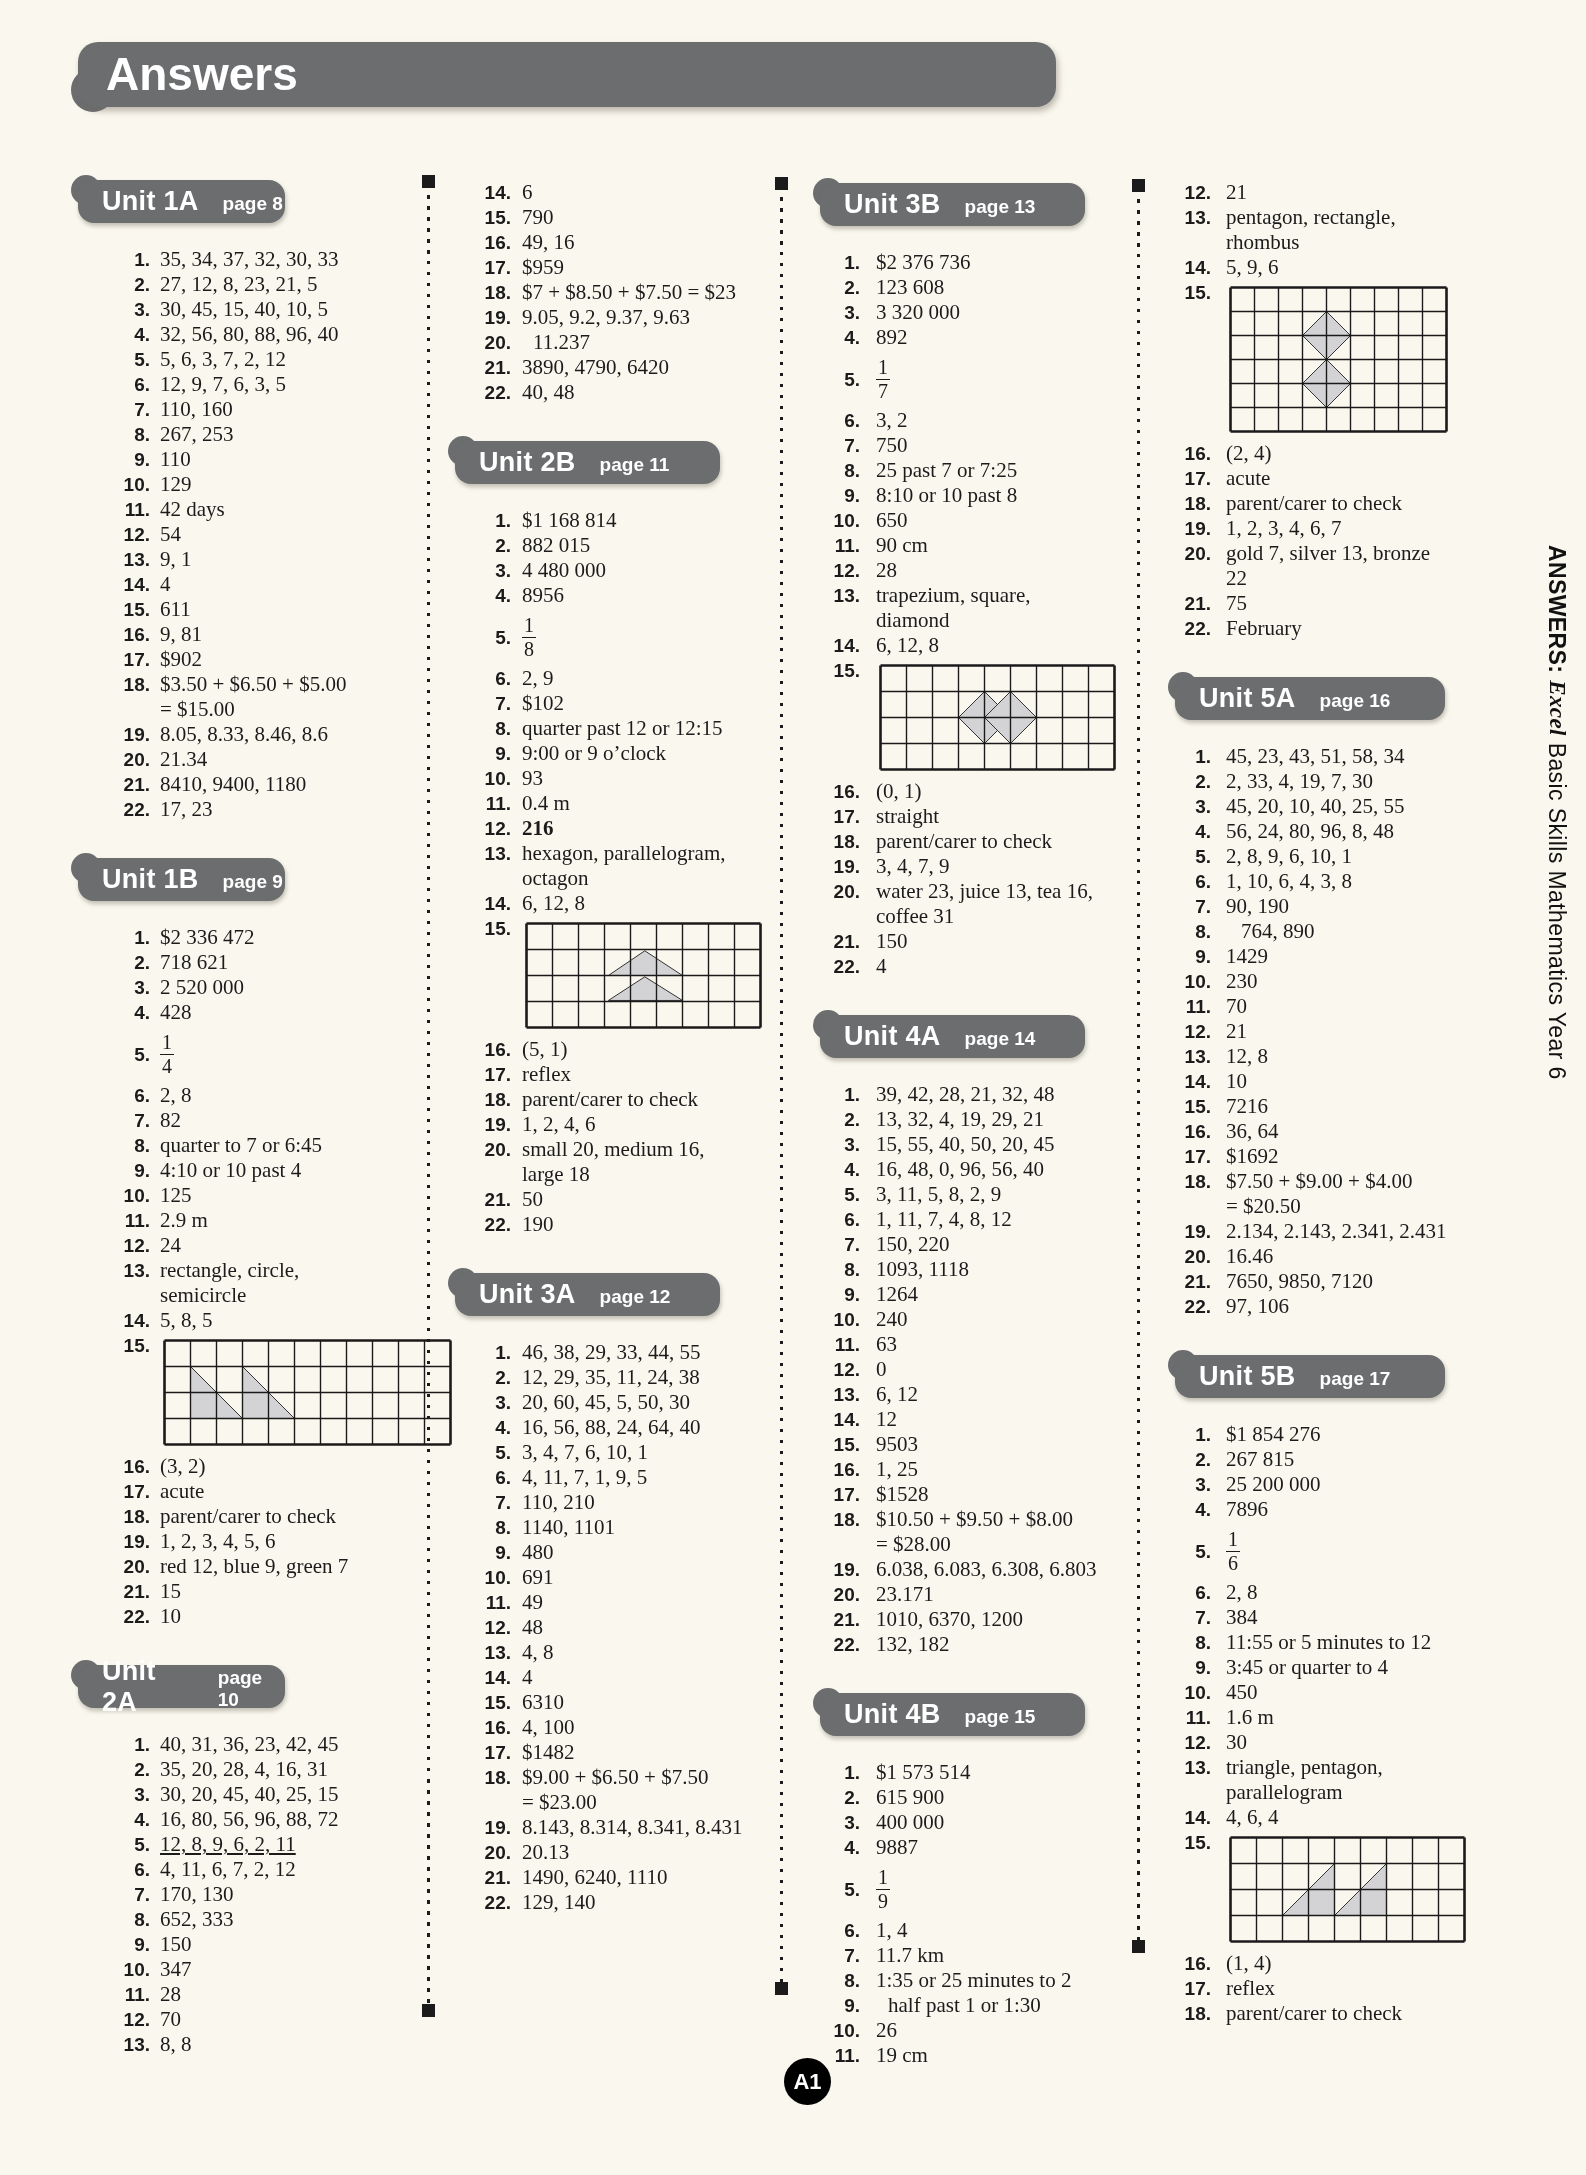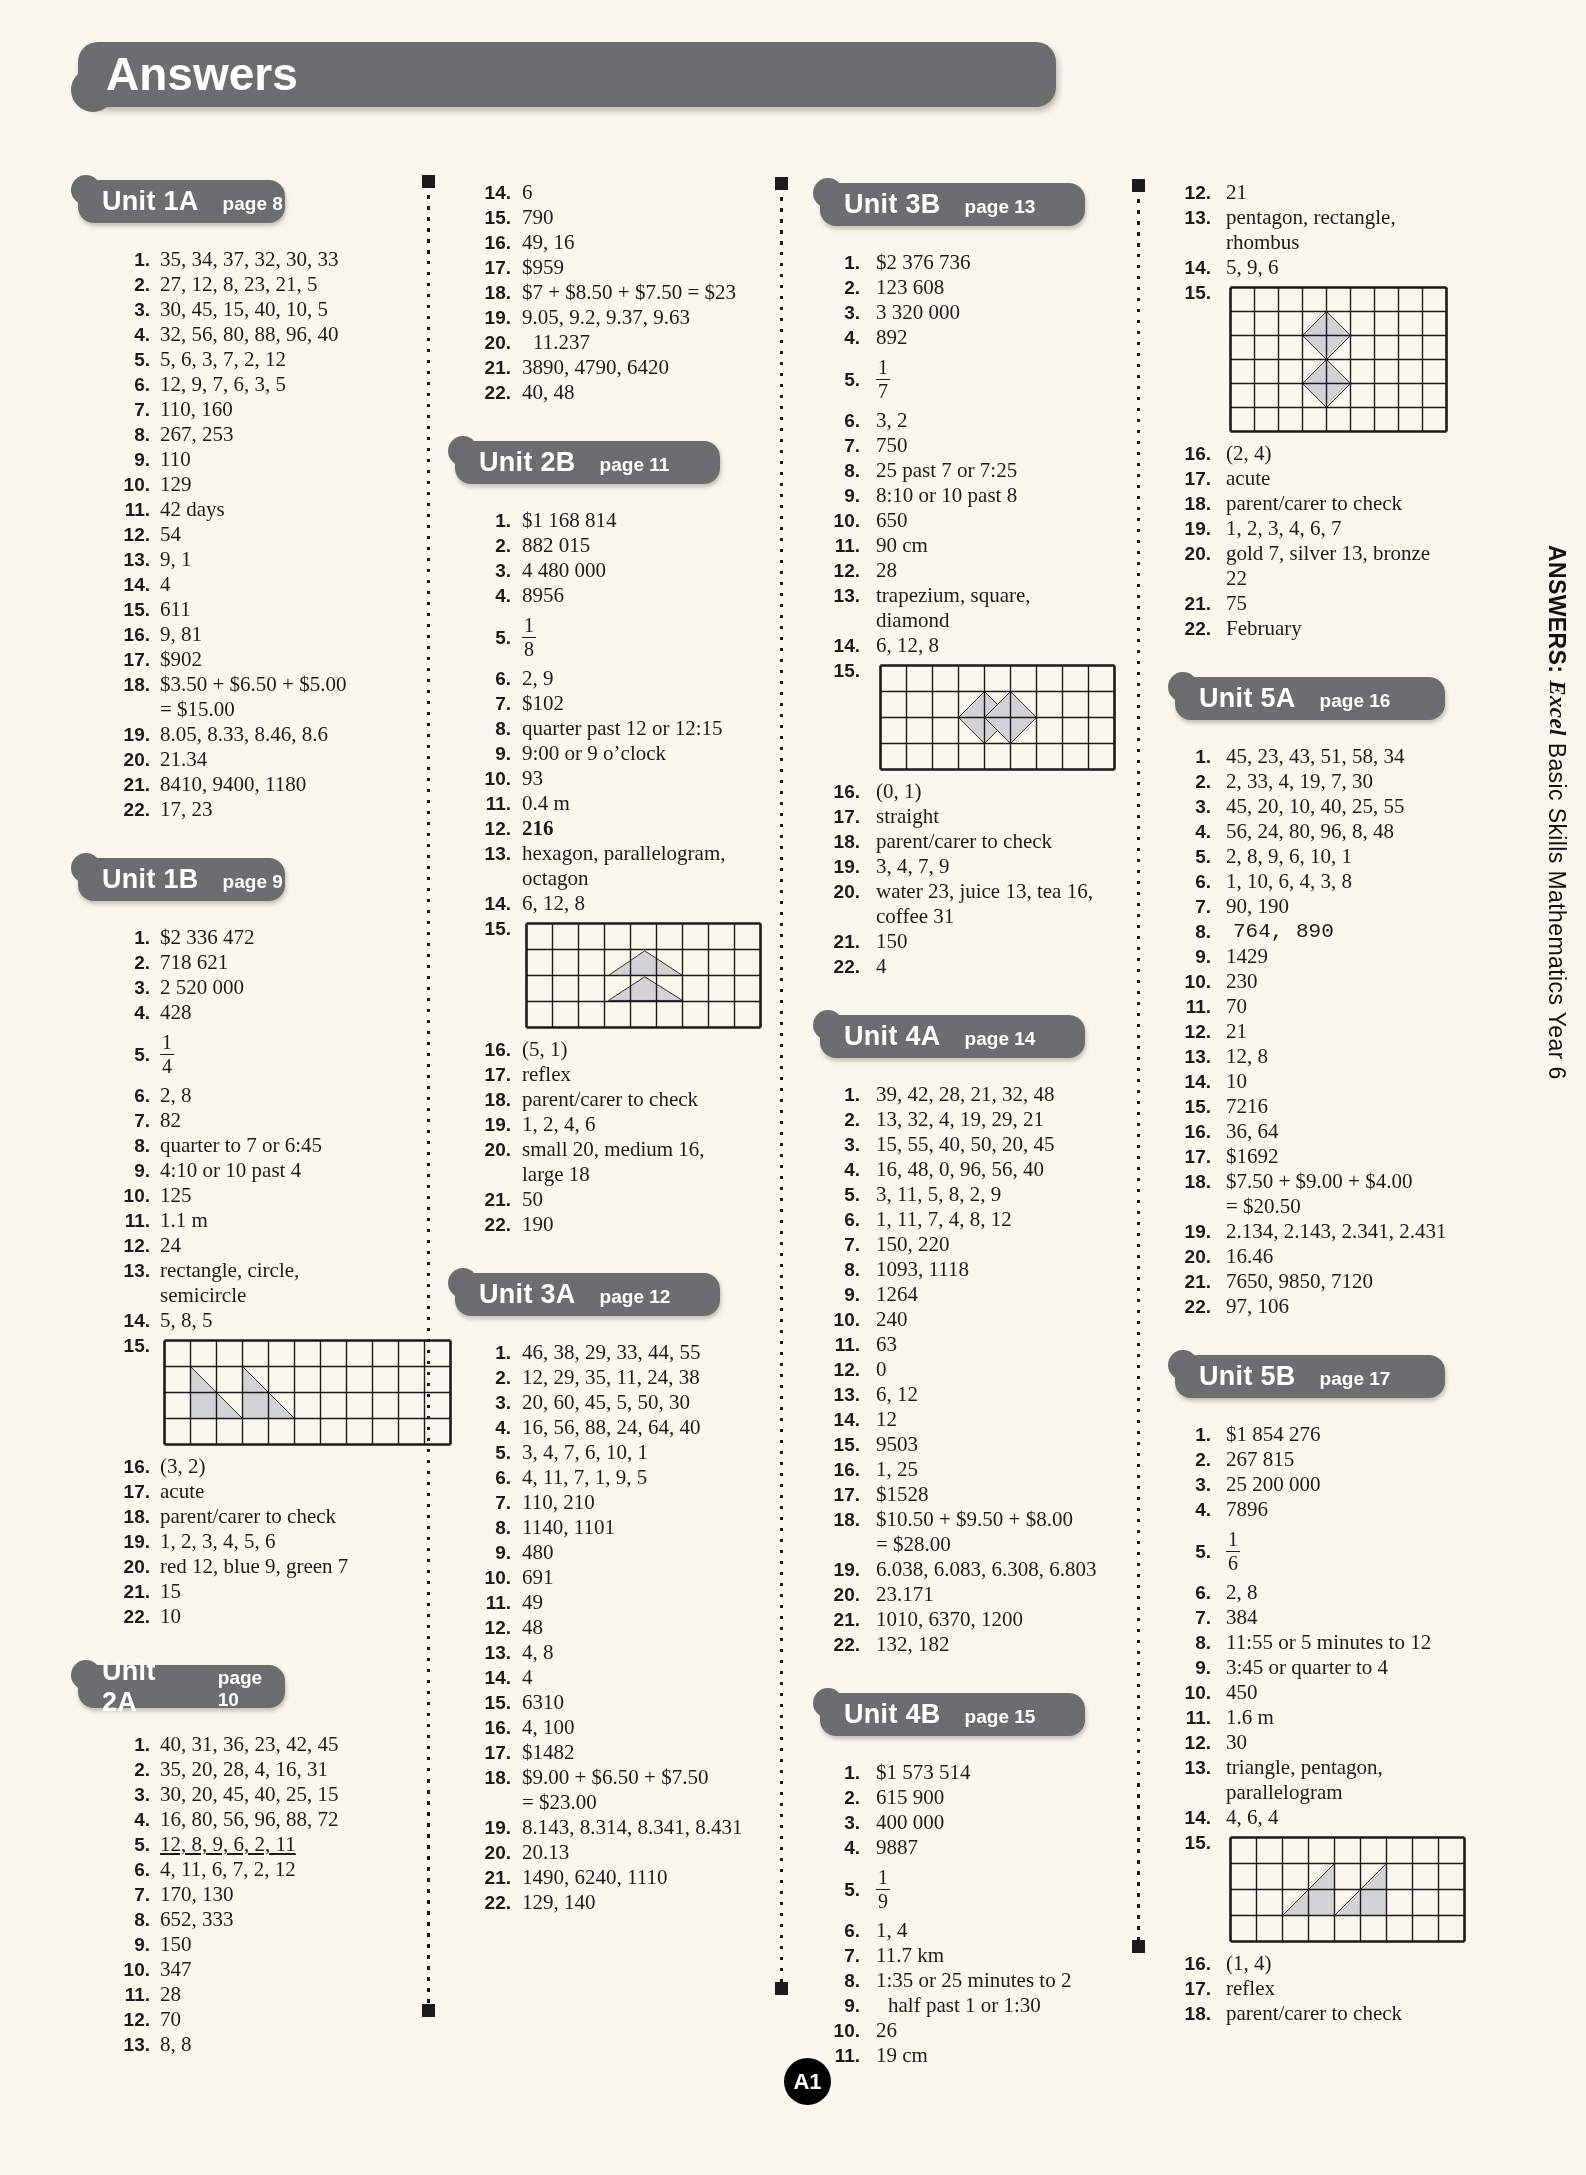--- a/index.html
+++ b/index.html
@@ -209,21 +209,21 @@
         <div class="item">
           <span class="n" style="width: 72px;">9.</span>
           <span class="a" style="margin-left: 10px;">4:10 or 10 past 4</span>
         </div>
         <div class="item">
           <span class="n" style="width: 72px;">10.</span>
           <span class="a" style="margin-left: 10px;">125</span>
         </div>
         <div class="item">
           <span class="n" style="width: 72px;">11.</span>
-          <span class="a" style="margin-left: 10px;">1.1 m</span>
+          <span class="a" style="margin-left: 10px;">2.9 m</span>
         </div>
         <div class="item">
           <span class="n" style="width: 72px;">12.</span>
           <span class="a" style="margin-left: 10px;">24</span>
         </div>
         <div class="item">
           <span class="n" style="width: 72px;">13.</span>
           <span class="a" style="margin-left: 10px;">rectangle, circle,<span class="cont">semicircle</span></span>
         </div>
         <div class="item">
@@ -958,21 +958,21 @@
         <div class="item">
           <span class="n" style="width: 36px;">6.</span>
           <span class="a" style="margin-left: 15px;">1, 10, 6, 4, 3, 8</span>
         </div>
         <div class="item">
           <span class="n" style="width: 36px;">7.</span>
           <span class="a" style="margin-left: 15px;">90, 190</span>
         </div>
         <div class="item">
           <span class="n" style="width: 36px;">8.</span>
-          <span class="a" style="margin-left: 22px; font-family: Liberation Mono, monospace;">764, 890</span>
+          <span class="a" style="margin-left: 30px;">764, 890</span>
         </div>
         <div class="item">
           <span class="n" style="width: 36px;">9.</span>
           <span class="a" style="margin-left: 15px;">1429</span>
         </div>
         <div class="item">
           <span class="n" style="width: 36px;">10.</span>
           <span class="a" style="margin-left: 15px;">230</span>
         </div>
         <div class="item">

